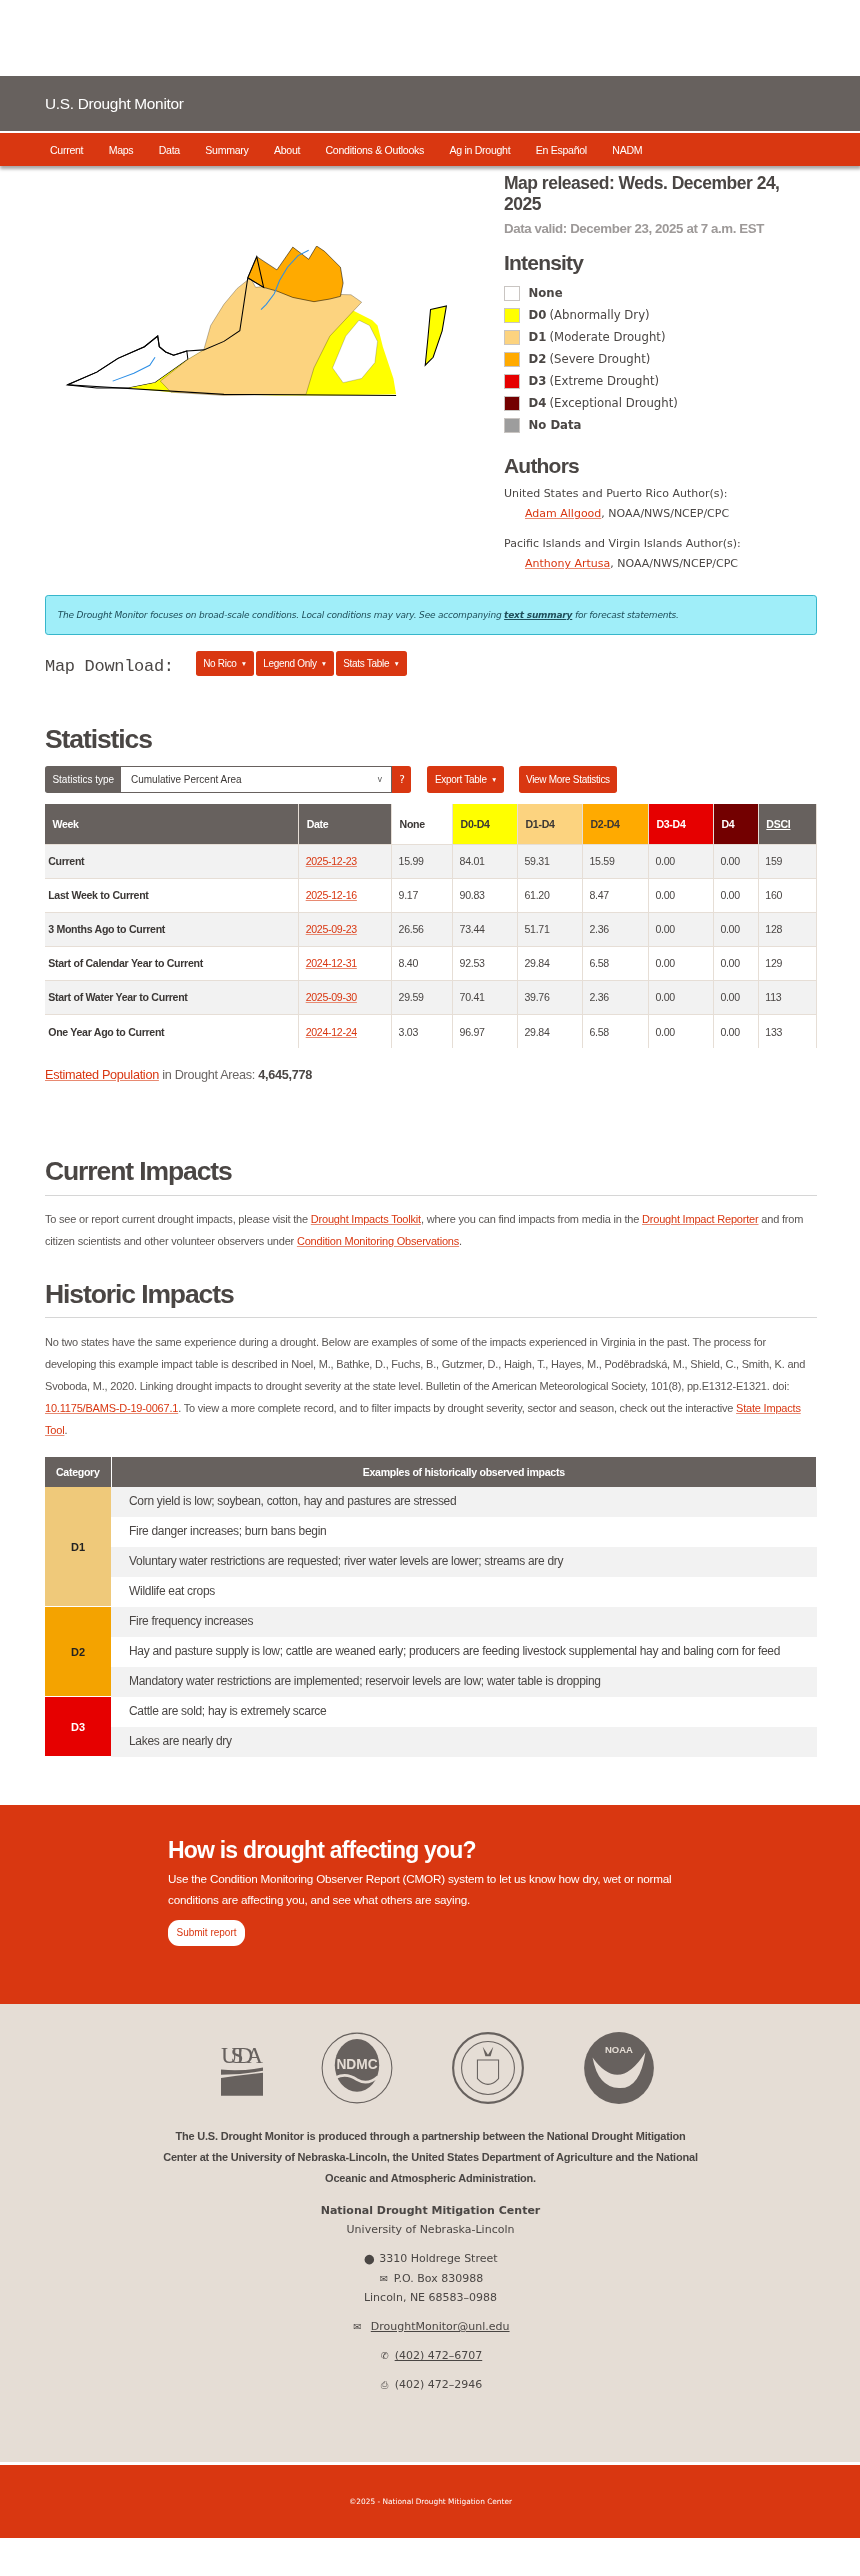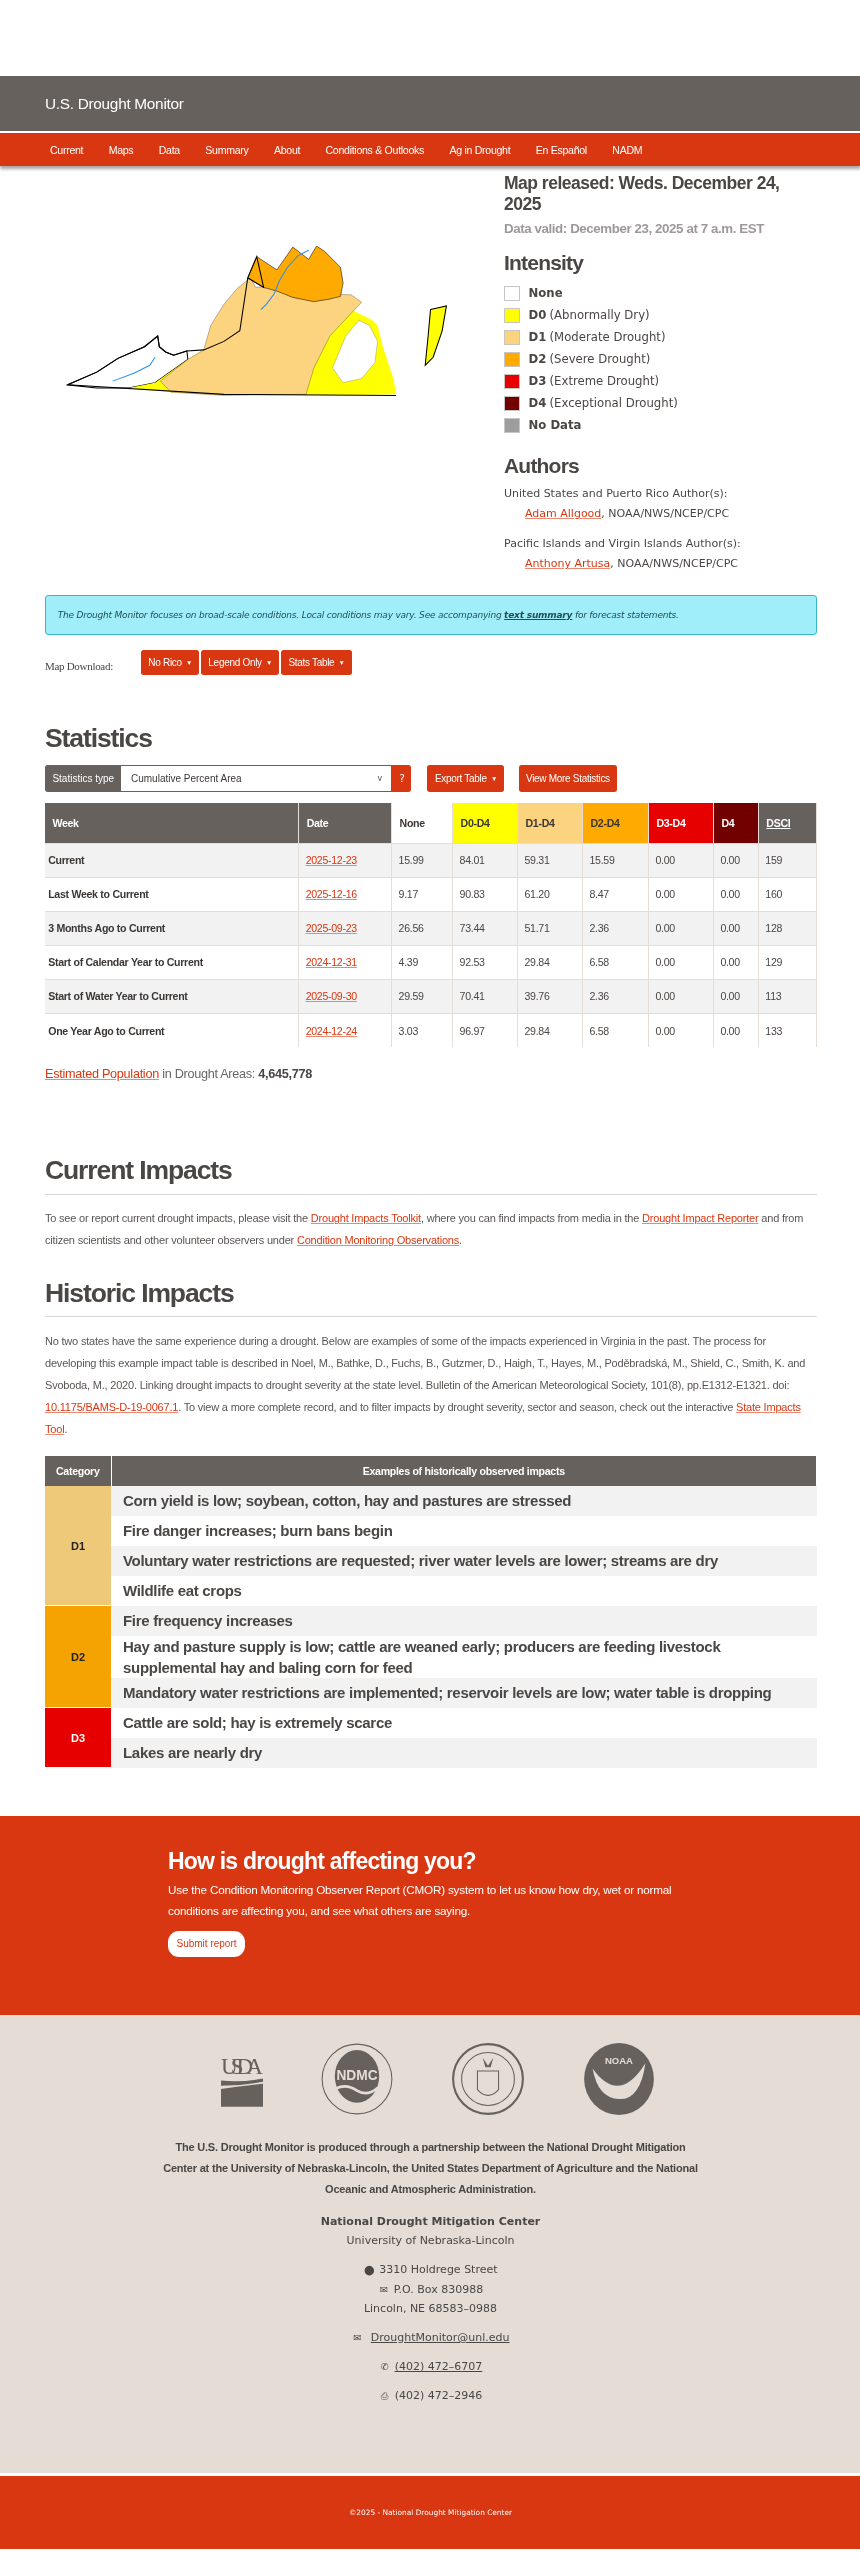--- a/index.html
+++ b/index.html
@@ -27,21 +27,21 @@
   .legend-row b { font-weight: normal; color: #4a4644; }
   .legend-row .lbl-strong { font-weight: bold; }
   .authors-h { margin-top: 18px; }
   .auth-head { font-size: 11px; margin-top: 8.5px; }
   .auth-line { font-size: 11px; margin-top: 7.4px; margin-left: 21px; }
 
   
   .alert { margin: 0 0 0 45px; width: 772px; height: 40px; background: #a0eef9; border: 0.5px solid #37b6cb; border-radius: 3.2px; display: flex; align-items: center; padding-left: 11.7px; font-style: italic; font-size: 9px; color: #1f4e5a; letter-spacing: -0.2px; }
   .alert a { color: #1f4e5a; font-weight: bold; text-decoration-color: #1f4e5a; }
   .download { margin: 15px 0 0 45px; display: flex; align-items: center; }
-  .download-lbl { font-family: Liberation Serif, serif; font-size: 11px; margin-right: 28px; margin-top: 7.4px; letter-spacing: -0.3px; }
+  .download-lbl { font-family: Liberation Mono, monospace; font-size: 17px; margin-right: 22px; margin-top: 7.4px; letter-spacing: -0.3px; }
   .btn-red { background: #d93711; color: #fff; border-radius: 2.7px; font-family: "Liberation Sans", sans-serif; font-size: 10px; padding: 0 7.4px; height: 25.4px; display: inline-flex; align-items: center; margin-right: 1.6px; border: none; letter-spacing: -0.3px; }
   .caret { font-size: 6.4px; margin-left: 4.2px; }
 
   
   .h-main { font-family: "Liberation Sans", sans-serif; font-weight: bold; font-size: 26.5px; color: #4a4644; letter-spacing: -1.1px; }
   .stats { margin: 48px 0 0 45px; width: 772px; }
   .stats-bar { display: flex; margin-top: 10.6px; height: 26.5px; }
   .stype-lbl { background: #67615e; color: #fff; font-size: 10px; height: 26.5px; padding: 0 7.4px; display: flex; align-items: center; border-radius: 2.7px 0 0 2.7px; font-family: "Liberation Sans", sans-serif; }
   .stype-sel { width: 95px; flex: 0 0 271px; height: 26.5px; border: 0.5px solid #67615e; border-left: none; display: flex; align-items: center; justify-content: space-between; padding: 0 9.5px 0 9.5px; font-size: 10px; color: #3b3735; font-family: "Liberation Sans", sans-serif; }
   .q-btn { width: 19px; height: 26.5px; background: #d93711; color: #fff; display: flex; align-items: center; justify-content: center; border-radius: 0 2.7px 2.7px 0; font-size: 10.6px; }
@@ -57,21 +57,21 @@
   .pop b { color: #4a4644; }
 
   
   .impacts { margin: 74px 0 0 45px; width: 772px; }
   .impacts hr, .hist hr { border: none; border-top: 1.1px solid #d6d6d6; margin-top: 7.4px; }
   .para { font-size: 11px; line-height: 22px; margin-top: 12.7px; color: #5a5654; font-family: "Liberation Sans", sans-serif; letter-spacing: -0.2px; }
   .hist { margin: 26.5px 0 0 45px; width: 772px; }
   table.imp { border-collapse: collapse; width: 772px; margin-top: 16px; font-family: "Liberation Sans", sans-serif; }
   .imp th { background: #67615e; color: #fff; height: 30px; font-size: 10.6px; border-right: 1.1px solid #fff; letter-spacing: -0.3px; }
   .imp td.cat { width: 66px; text-align: center; font-size: 11px; font-weight: bold; border-bottom: 1.1px solid #fff; }
-  .imp td.txt { font-size: 15px; padding: 0 0 0 12px; height: 30px; line-height: 21px; color: #4a4644; letter-spacing: -0.3px; font-weight: bold; }
+  .imp td.txt { font-size: 12px; padding: 0 0 0 18px; height: 30px; line-height: 21px; color: #4a4644; letter-spacing: -0.3px; }
   .imp tr.alt td.txt { background: #f2f2f2; }
 
   
   .cta { background: #d93711; margin-top: 48px; height: 199px; padding: 32px 0 0 168px; color: #fff; }
   .cta h2 { font-family: "Liberation Sans", sans-serif; font-size: 23px; font-weight: bold; letter-spacing: -0.8px; }
   .cta p { font-size: 11.7px; line-height: 21px; margin-top: 3.2px; width: 530px; font-family: "Liberation Sans", sans-serif; letter-spacing: -0.2px; }
   .cta .white-btn { background: #fff; color: #d93711; border-radius: 11px; height: 25.4px; padding: 0 8.5px; display: inline-flex; align-items: center; font-size: 10px; margin-top: 10.6px; border: none; font-family: "Liberation Sans", sans-serif; }
 
   
   .foot { background: #e5ddd5; height: 458px; text-align: center; padding-top: 26.5px; color: #4a4644; }
@@ -254,21 +254,21 @@
           <td>73.44</td>
           <td>51.71</td>
           <td>2.36</td>
           <td>0.00</td>
           <td>0.00</td>
           <td>128</td>
         </tr>
         <tr>
           <td class="wk">Start of Calendar Year to Current</td>
           <td><a href="#">2024-12-31</a></td>
-          <td>4.39</td>
+          <td>8.40</td>
           <td>92.53</td>
           <td>29.84</td>
           <td>6.58</td>
           <td>0.00</td>
           <td>0.00</td>
           <td>129</td>
         </tr>
         <tr>
           <td class="wk">Start of Water Year to Current</td>
           <td><a href="#">2025-09-30</a></td>

